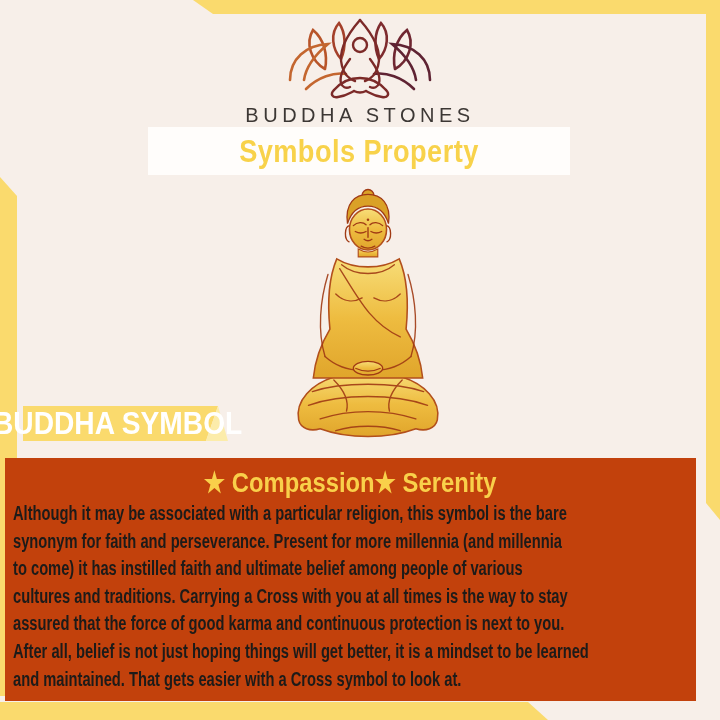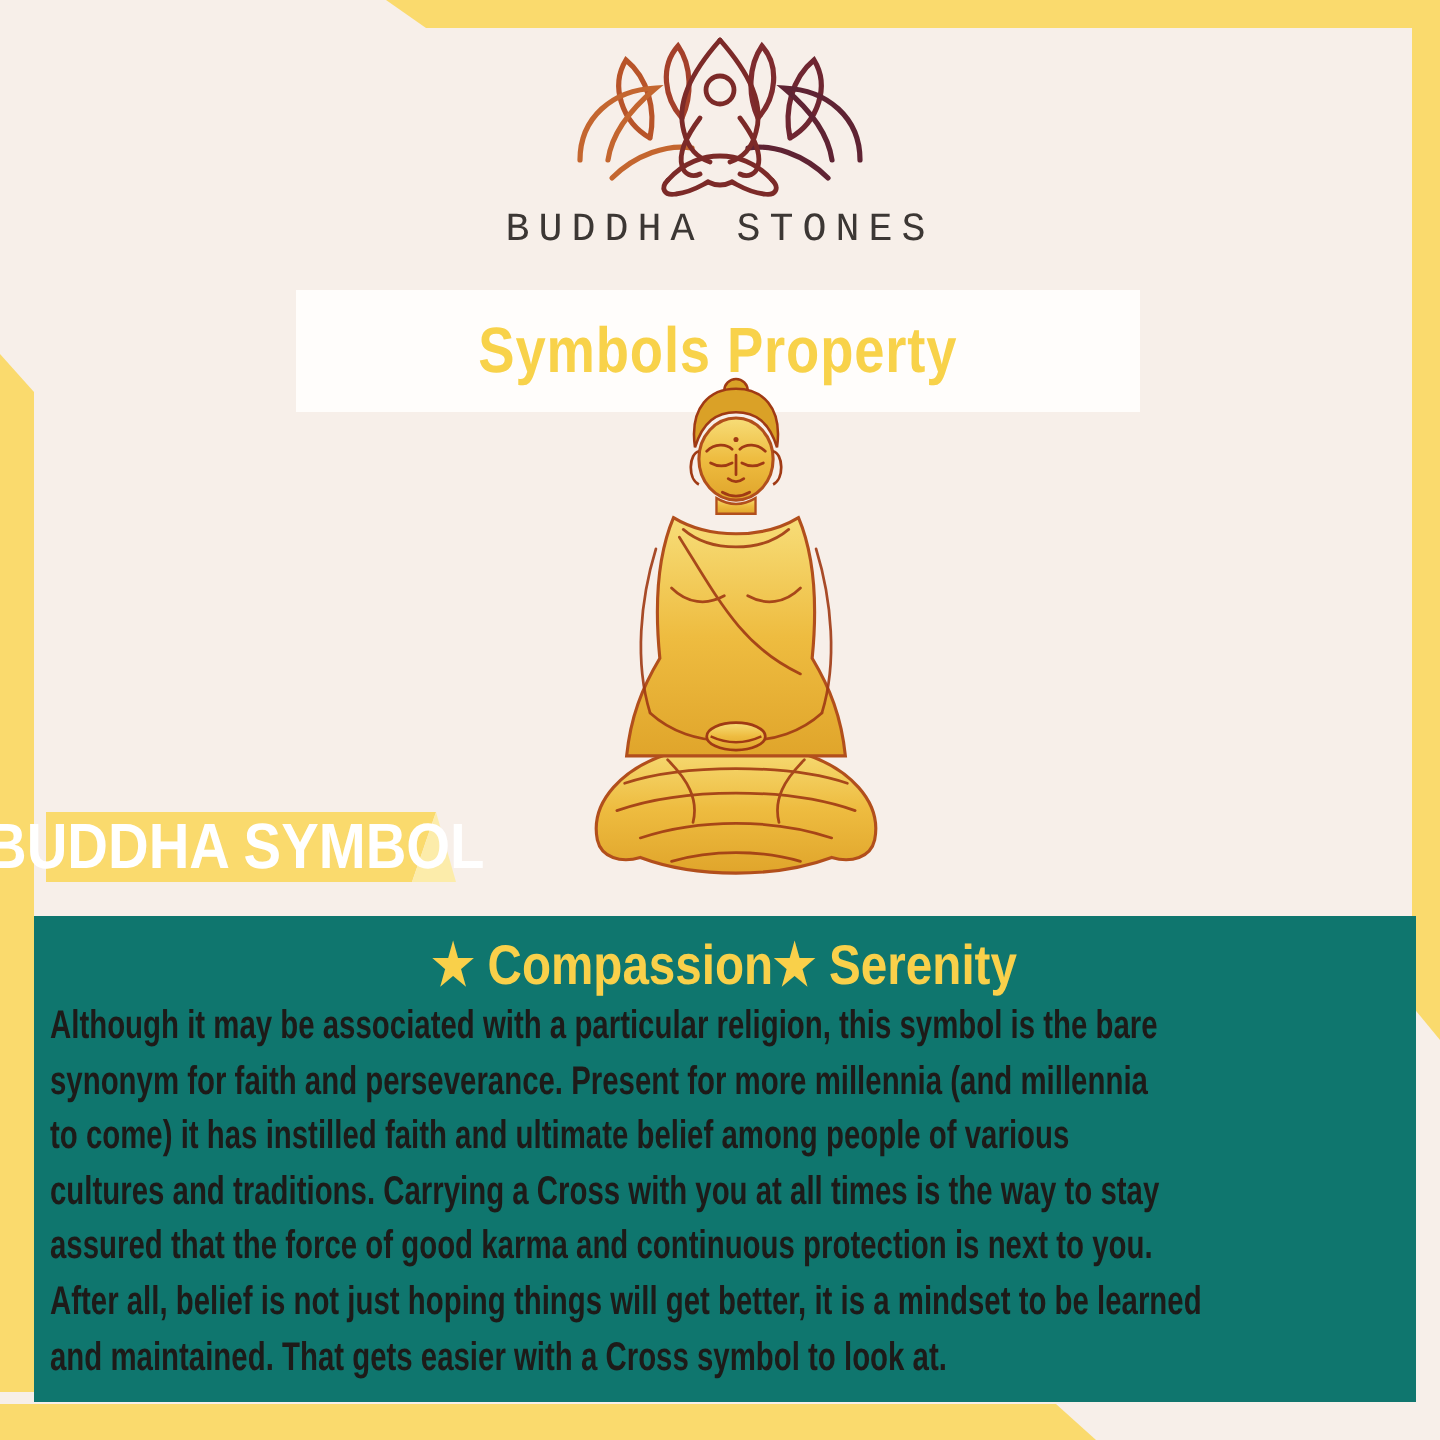--- a/index.html
+++ b/index.html
@@ -14,47 +14,47 @@
   .frame-right{right:0;top:0;width:14px;height:520px;
     clip-path:polygon(0 0,14px 0,14px 520px,0 503px);}
   .frame-left{left:0;top:177px;width:17px;height:519px;
     clip-path:polygon(0 0,17px 19px,17px 519px,0 519px);}
   .frame-bottom{left:0;bottom:0;width:548px;height:18px;
     clip-path:polygon(0 0,528px 0,548px 18px,0 18px);}
   
   .logo{position:absolute;left:280px;top:16px;width:160px;height:86px;}
   .brand{
     position:absolute;left:0;top:104px;width:720px;text-align:center;
-    font-family:Liberation Mono, monospace;font-size:20px;letter-spacing:4.5px;
+    font-family:Liberation Sans, sans-serif;font-size:20px;letter-spacing:4.5px;
     color:#3c3734;font-weight:500;
   }
   .banner{
-    position:absolute;left:148px;top:127px;width:422px;height:61px;
-    background:#fffdfb;display:flex;align-items:center;justify-content:center;margin-top:18px;
+    position:absolute;left:148px;top:127px;width:422px;height:48px;
+    background:#fffdfb;display:flex;align-items:center;justify-content:center;
   }
   .banner span{
     display:inline-block;font-size:32px;font-weight:bold;color:#f8d24a;
     transform:scaleX(0.85);letter-spacing:0.5px;white-space:nowrap;
   }
   
   .buddha{position:absolute;left:285px;top:184px;width:166px;height:260px;}
   
   .ribbon{position:absolute;left:23px;top:406px;width:205px;height:35px;}
   .ribbon-main{position:absolute;inset:0;background:#fada6d;
     clip-path:polygon(0 0,195px 0,183px 35px,0 35px);}
   .ribbon-fold{position:absolute;inset:0;background:#fcecaa;
     clip-path:polygon(195px 0,205px 35px,183px 35px);}
   .ribbon-label{
     position:absolute;left:0;top:0;width:190px;height:35px;
     display:flex;align-items:center;justify-content:center;
     font-size:32px;font-weight:bold;color:#ffffff;
   }
   .ribbon-label span{display:inline-block;transform:scaleX(0.88);white-space:nowrap;}
   
-  .panel{position:absolute;left:17px;top:458px;width:691px;height:243px;background:#0f766e;}
+  .panel{position:absolute;left:5px;top:458px;width:691px;height:243px;background:#c2410c;}
   .panel-heading{
     position:absolute;left:0;top:8px;width:100%;text-align:center;
   }
   .panel-heading span{
     display:inline-block;font-size:28px;font-weight:bold;color:#f9d04a;
     transform:scaleX(0.85);white-space:nowrap;
   }
   .body-text{
     position:absolute;left:8px;top:42px;width:930px;
     font-size:20px;font-weight:bold;line-height:27.6px;color:#1d1b19;

